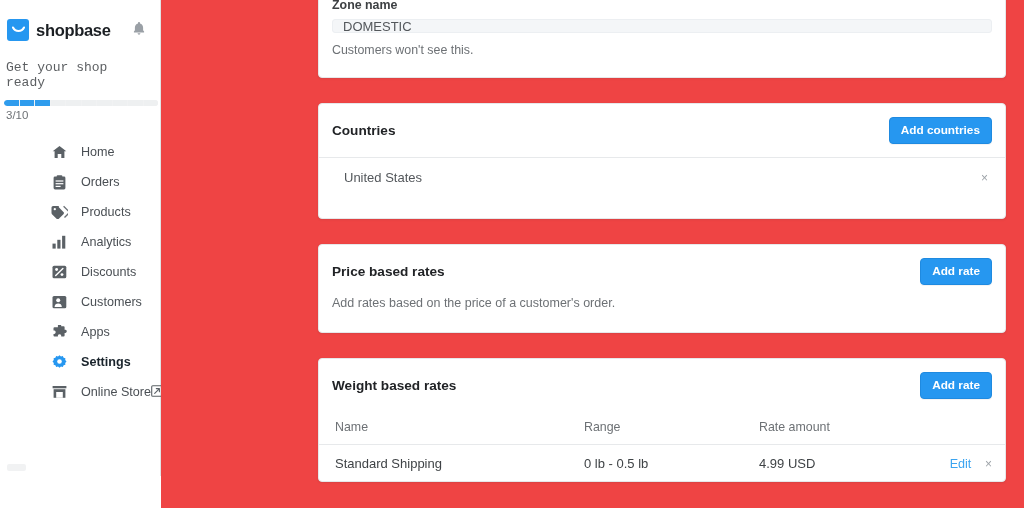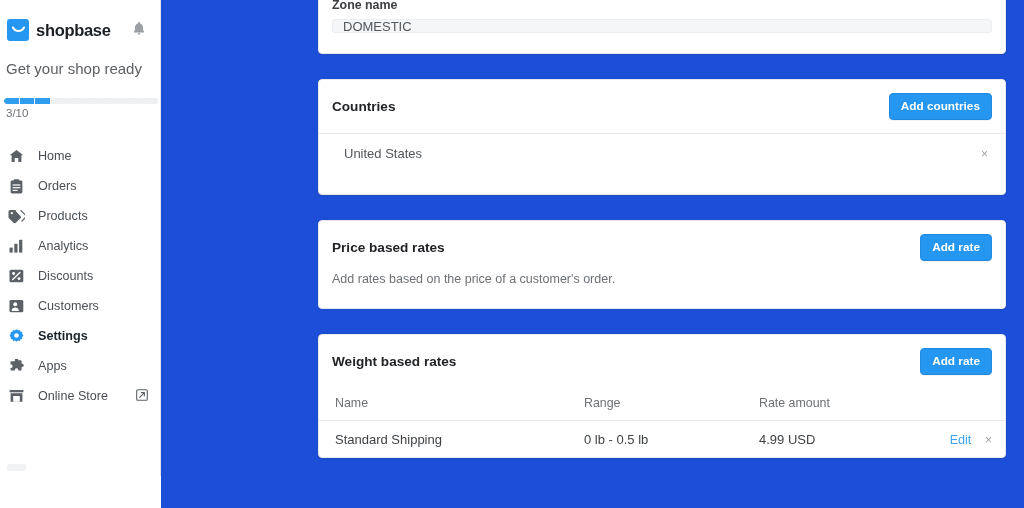--- a/index.html
+++ b/index.html
@@ -40,45 +40,46 @@
     font-weight: bold;
     color: #1b1f23;
     letter-spacing: -0.3px;
     margin-left: 7px;
     flex: 1;
   }
   .bell { flex: none; display: block; }
 
   .onboard { padding: 0 10px 0 4px; }
   .onboard-label {
-    font-size: 15px;
+    font-size: 13px;
     color: #5c5f62;
-    margin-bottom: 21px;
+    margin-bottom: 10px;
     padding-left: 2px;
+    font-family: Liberation Mono, monospace;
   }
   .progress-track {
     display: flex;
     gap: 1px;
     height: 6px;
     width: 154px;
     border-radius: 3px;
     overflow: hidden;
     background: #f1f2f3;
   }
   .progress-seg { flex: 1 1 0; background: #eef0f1; }
   .progress-seg.on { background: #2f9ced; }
   .progress-seg.on:first-child { border-radius: 3px 0 0 3px; }
   .progress-count {
     font-size: 11.5px;
     color: #6d7175;
     margin-top: 3px;
     padding-left: 2px;
   }
 
-  .nav { margin-top: 22px; }
+  .nav { margin-top: 16px; padding-left: 43px; }
   .nav-item {
     display: flex;
     align-items: center;
     height: 30px;
     padding: 0 12px 0 7px;
     cursor: pointer;
   }
   .nav-icon {
     width: 19px; height: 19px;
     flex: none;
@@ -105,21 +106,21 @@
     height: 30px;
     opacity: 0.25;
   }
   .sb-chip { width: 19px; height: 7px; background: #c9cdd1; border-radius: 2px; margin-right: 12px; }
   .sb-txt { font-size: 12.6px; color: #6d7175; }
 
   
   .main {
     flex: 1;
     height: 508px;
-    background: #1d4ed8;
+    background: #ef4444;
     position: relative;
     overflow: hidden;
   }
   .content {
     position: absolute;
     left: 157px;
     top: -18px;
     width: 688px;
   }
 
@@ -342,37 +343,37 @@
         <span class="nav-icon">
           <svg width="15" height="14" viewBox="0 0 15 14" aria-hidden="true">
             <rect x="0.5" y="0.9" width="13.8" height="12.3" rx="1.5" fill="#5b6166"></rect>
             <circle cx="6.2" cy="5.3" r="2.0" fill="#ffffff"></circle>
             <path d="M2.6 11.9c0-2.1 1.6-3.3 3.6-3.3s3.6 1.2 3.6 3.3z" fill="#ffffff"></path>
           </svg>
         </span>
         <span class="nav-label">Customers</span>
       </div>
 
+      <div class="nav-item">
+        <span class="nav-icon">
+          <svg width="15" height="15" viewBox="0 0 15 15" aria-hidden="true">
+            <path d="M5.9.4a1.7 1.7 0 0 1 3.3 0v.8h2.4a1 1 0 0 1 1 1v2.5h.9a1.7 1.7 0 0 1 0 3.3h-.9v2.5a1 1 0 0 1-1 1H9.2v-.9a1.7 1.7 0 0 0-3.3 0v.9H2.5a1 1 0 0 1-1-1V8.9h.9a1.7 1.7 0 0 0 0-3.3h-.9V3.2a1 1 0 0 1 1-1h3.4z" fill="#5b6166"></path>
+          </svg>
+        </span>
+        <span class="nav-label">Apps</span>
+      </div>
+
       <div class="nav-item active">
         <span class="nav-icon">
           <svg width="15" height="15" viewBox="0 0 15 15" aria-hidden="true">
             <path d="M7.5 0.3 9.0 1.5l1.8-.5.8 1.7 1.8.5-.2 1.9 1.3 1.4-1.3 1.4.2 1.9-1.8.5-.8 1.7-1.8-.5-1.5 1.2-1.5-1.2-1.8.5-.8-1.7-1.8-.5.2-1.9L0.5 6.5 1.8 5.1 1.6 3.2l1.8-.5.8-1.7 1.8.5z" fill="#2697f0"></path>
             <circle cx="7.5" cy="6.5" r="2.3" fill="#ffffff"></circle>
           </svg>
         </span>
         <span class="nav-label">Settings</span>
-      </div>
-
-      <div class="nav-item">
-        <span class="nav-icon">
-          <svg width="15" height="15" viewBox="0 0 15 15" aria-hidden="true">
-            <path d="M5.9.4a1.7 1.7 0 0 1 3.3 0v.8h2.4a1 1 0 0 1 1 1v2.5h.9a1.7 1.7 0 0 1 0 3.3h-.9v2.5a1 1 0 0 1-1 1H9.2v-.9a1.7 1.7 0 0 0-3.3 0v.9H2.5a1 1 0 0 1-1-1V8.9h.9a1.7 1.7 0 0 0 0-3.3h-.9V3.2a1 1 0 0 1 1-1h3.4z" fill="#5b6166"></path>
-          </svg>
-        </span>
-        <span class="nav-label">Apps</span>
       </div>
 
       <div class="nav-item">
         <span class="nav-icon">
           <svg width="15" height="14" viewBox="0 0 15 14" aria-hidden="true">
             <path d="M0.6 1.0h13.8v2.3H0.6z" fill="#5b6166"></path>
             <path d="M1.6 4.2h11.8v8.6H1.6z" fill="#5b6166"></path>
             <rect x="4.2" y="7.0" width="6.6" height="5.8" fill="#ffffff"></rect>
           </svg>
         </span>
@@ -393,20 +394,21 @@
     </div>
 
   </aside>
 
   <main class="main">
     <div class="content">
 
       <section class="card zone-card">
         <div class="field-label">Zone name</div>
         <input class="text-input" type="text" value="DOMESTIC" style="">
+        <div class="help-text">Customers won't see this.</div>
       </section>
 
       <section class="card countries-card">
         <div class="card-head">
           <span class="card-title">Countries</span>
           <button class="btn-primary">Add countries</button>
         </div>
         <div class="divider"></div>
         <div class="list-row">
           <span class="list-row-text">United States</span>

